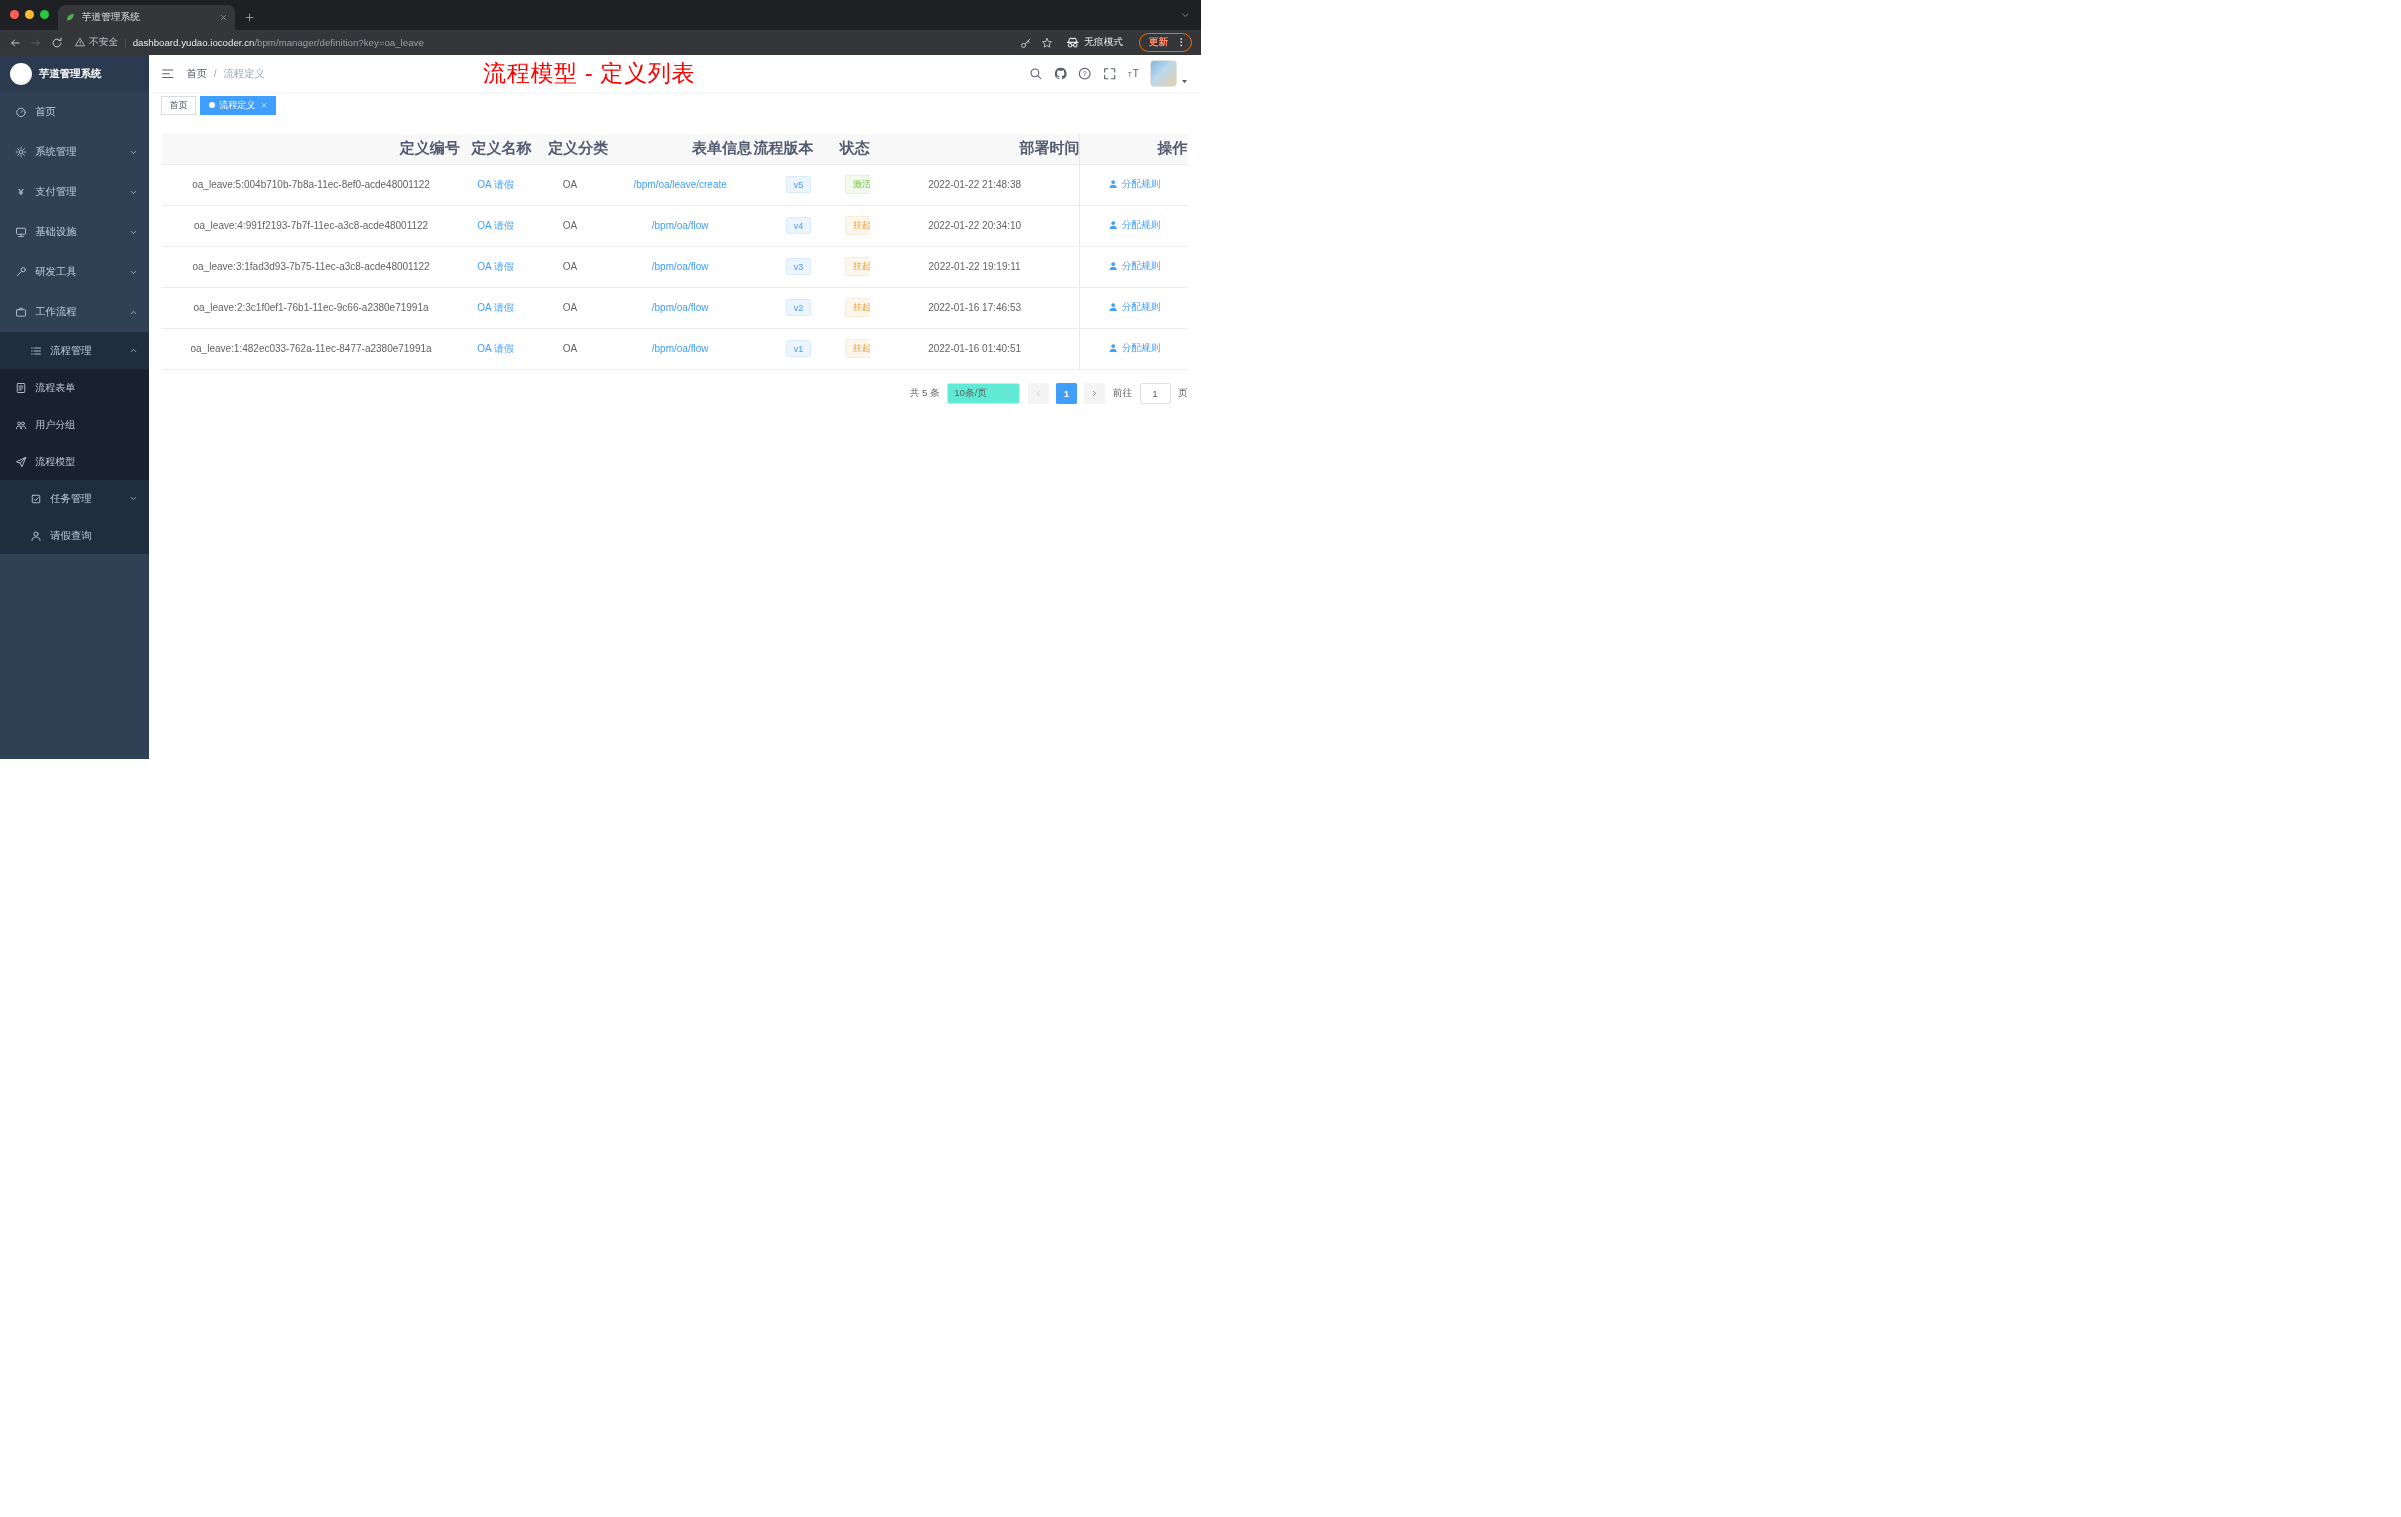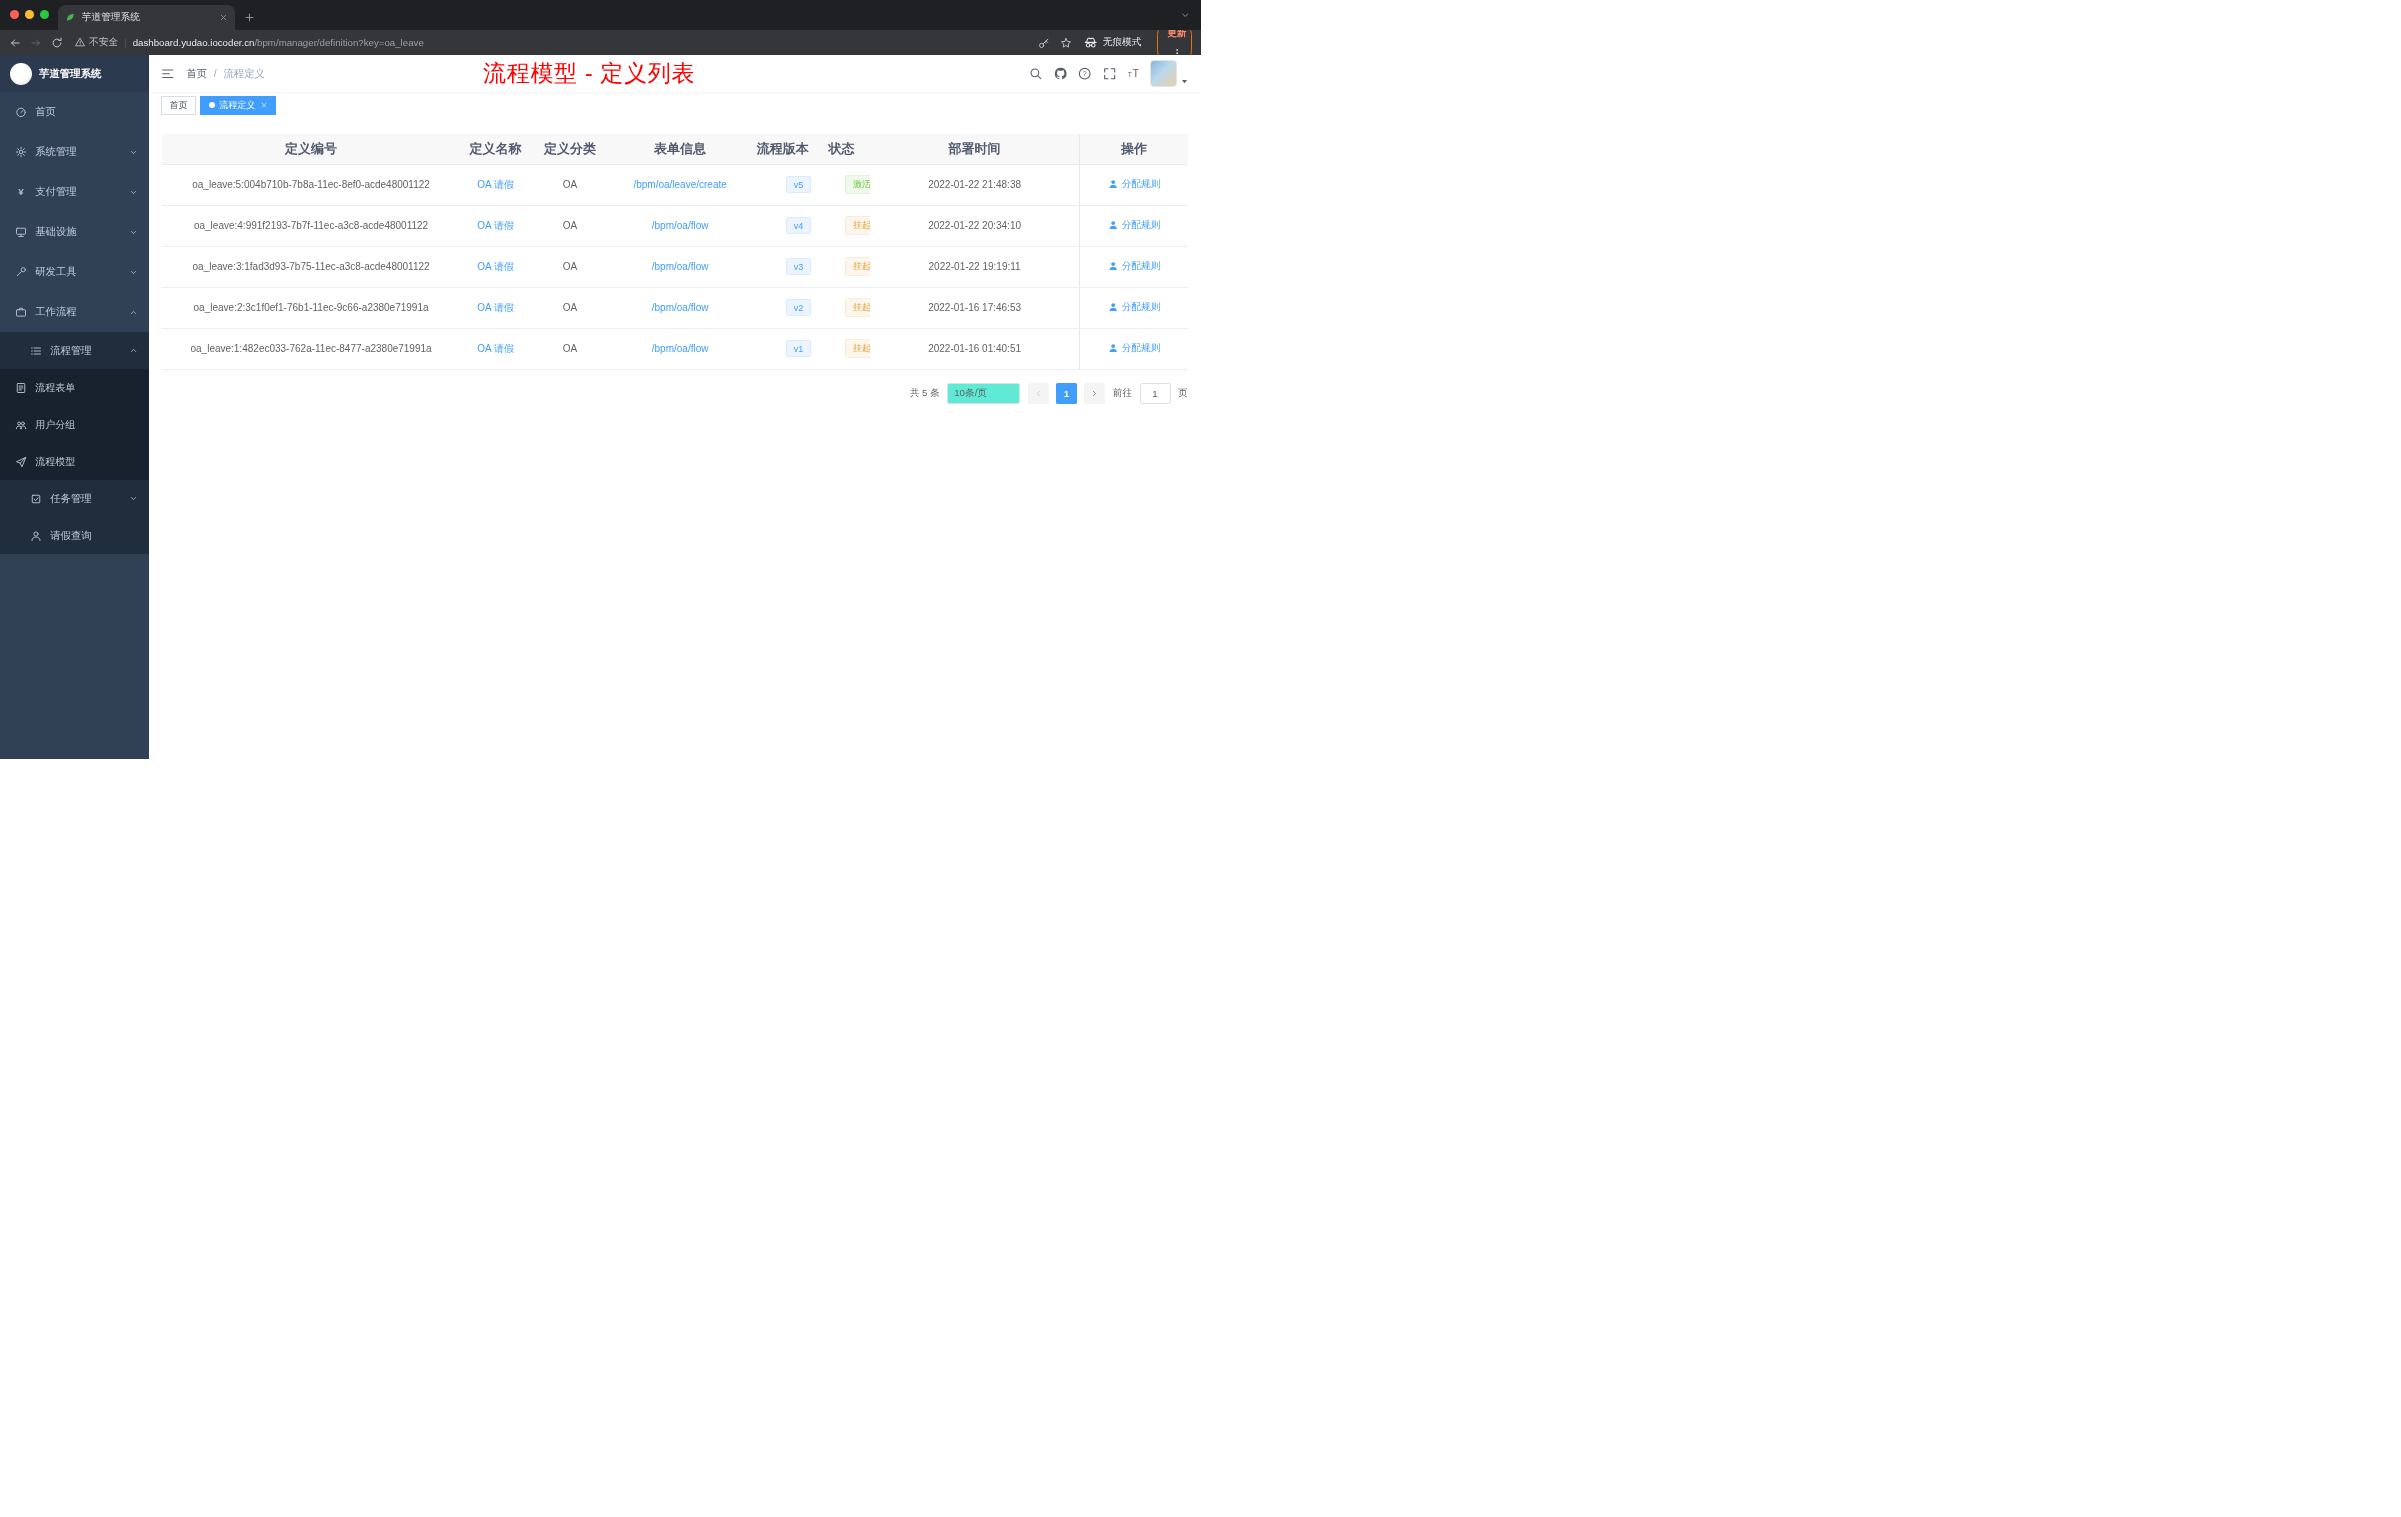--- a/index.html
+++ b/index.html
@@ -27,21 +27,21 @@
   .addr { flex: 1; display: flex; align-items: center; gap: 6px; margin-left: 3px; min-width: 0; }
   .sec { display: flex; align-items: center; gap: 3.7px; color: #bdc1c6; }
   .addr-div { color: #55585e; }
   .url { white-space: nowrap; overflow: hidden; }
   .url-domain { color: #e8eaed; }
   .url-path { color: #9aa0a6; }
   .tool-right { display: flex; align-items: center; gap: 9.7px; }
   .tr-ico { display: flex; color: #bdc1c6; cursor: pointer; }
   .incog { display: flex; gap: 5px; color: #e8eaed; padding: 2.2px 6px 2.2px 3px; }
   .update-pill { display: flex; align-items: center; gap: 8px; border: 1.1px solid #e8710a; color: #ff8a65;
-                 border-radius: 10.4px; padding: 2.2px 4.5px 2.2px 9px; font-weight: bold; cursor: pointer; flex-direction: column; }
+                 border-radius: 10.4px; padding: 2.2px 4.5px 2.2px 9px; font-weight: bold; cursor: pointer; }
   .update-pill .dots { color: #e8eaed; display: flex; }
 
   
   .app { display: flex; height: 704px; }
   .sidebar { width: 149px; background: #304156; flex-shrink: 0; color: #bfcbd9; }
   .logo { height: 37px; display: flex; align-items: center; gap: 7.4px; padding: 0 9.7px; background: #2b3a4f; }
   .logo-avatar { width: 22px; height: 22px; border-radius: 50%; flex-shrink: 0;
                  background: radial-gradient(circle at 40% 35%, #ffffff 55%, #cfcfcf); }
   .logo-title { color: #fff; font-size: 10.4px; font-weight: bold; white-space: nowrap; }
   .menu-item { height: 40px; display: flex; align-items: center; gap: 8.2px; padding: 0 15px; font-size: 10.4px;
@@ -70,22 +70,22 @@
   .tag { height: 19.3px; display: inline-flex; align-items: center; padding: 0 7.4px; border: 0.7px solid #d8dce5;
          background: #fff; color: #495060; font-size: 9px; cursor: pointer; gap: 4.5px; white-space: nowrap; }
   .tag.active { background: #409eff; border-color: #409eff; color: #fff; }
   .tag .dot { width: 6px; height: 6px; background: #fff; border-radius: 50%; display: inline-block; }
   .tag .tag-close { display: flex; }
 
   .content { padding: 15px 13.4px 0; flex: 1; overflow: hidden; }
   table { width: 100%; border-collapse: collapse; table-layout: fixed; }
   col.c1 { width: 29%; }  col.c2 { width: 7%; }   col.c3 { width: 7.5%; } col.c4 { width: 14%; }
   col.c5 { width: 6%; }   col.c6 { width: 5.5%; } col.c7 { width: 20.5%; } col.c8 { width: 10.5%; }
-  thead th { background: #f8f8f9; color: #515a6e; font-size: 13px; font-weight: bold; height: 30px;
-             text-align: center; border-bottom: 0.7px solid #e9ebef; }
+  thead th { background: #f8f8f9; color: #515a6e; font-size: 15px; font-weight: bold; height: 30px;
+             text-align: right; border-bottom: 0.7px solid #e9ebef; }
   tbody td { height: 41px; text-align: center; font-size: 10px; color: #606266; border-bottom: 0.7px solid #ebeef5;
              overflow: hidden; white-space: nowrap; text-overflow: ellipsis; }
   .op-col { border-left: 0.7px solid #e3e8f0; }
   .link { color: #409eff; cursor: pointer; }
   .tag-pill { display: inline-block; padding: 2.2px 6.7px; font-size: 9px; border-radius: 2.2px; border: 0.7px solid transparent; margin-left: 32px; }
   .tag-blue    { background: #ecf5ff; border-color: #d9ecff; color: #409eff; }
   .tag-success { background: #f0f9eb; border-color: #e1f3d8; color: #67c23a; }
   .tag-warning { background: #fdf6ec; border-color: #faecd8; color: #e6a23c; }
   .action-link { color: #409eff; display: inline-flex; align-items: center; gap: 3.7px; font-size: 9.7px; cursor: pointer; }
   .cell-ico { display: flex; }

